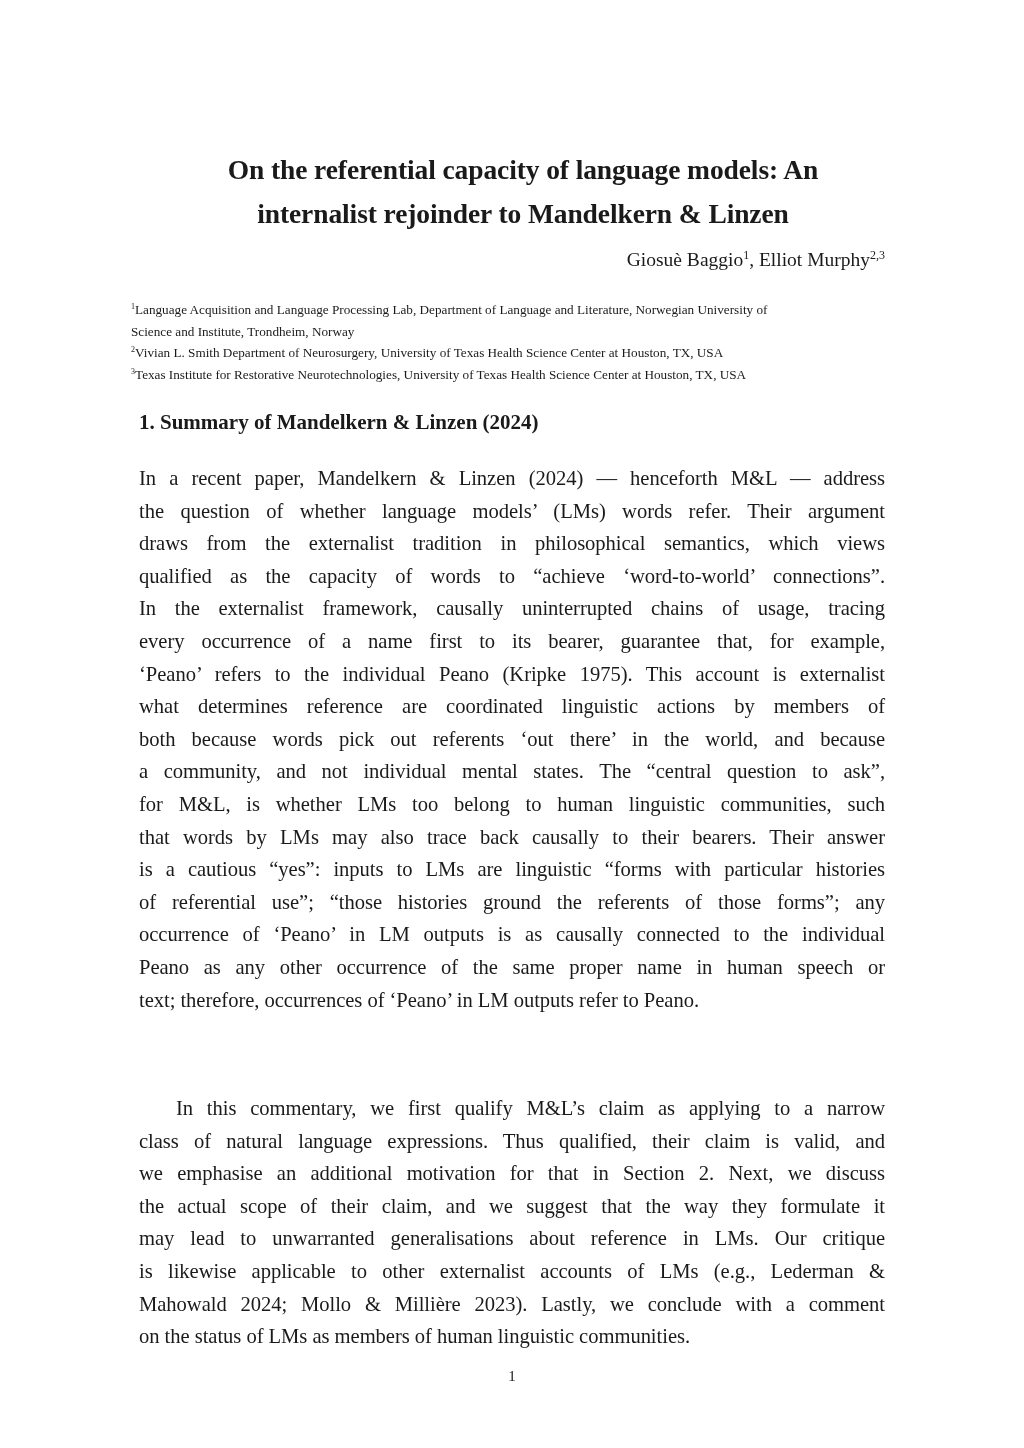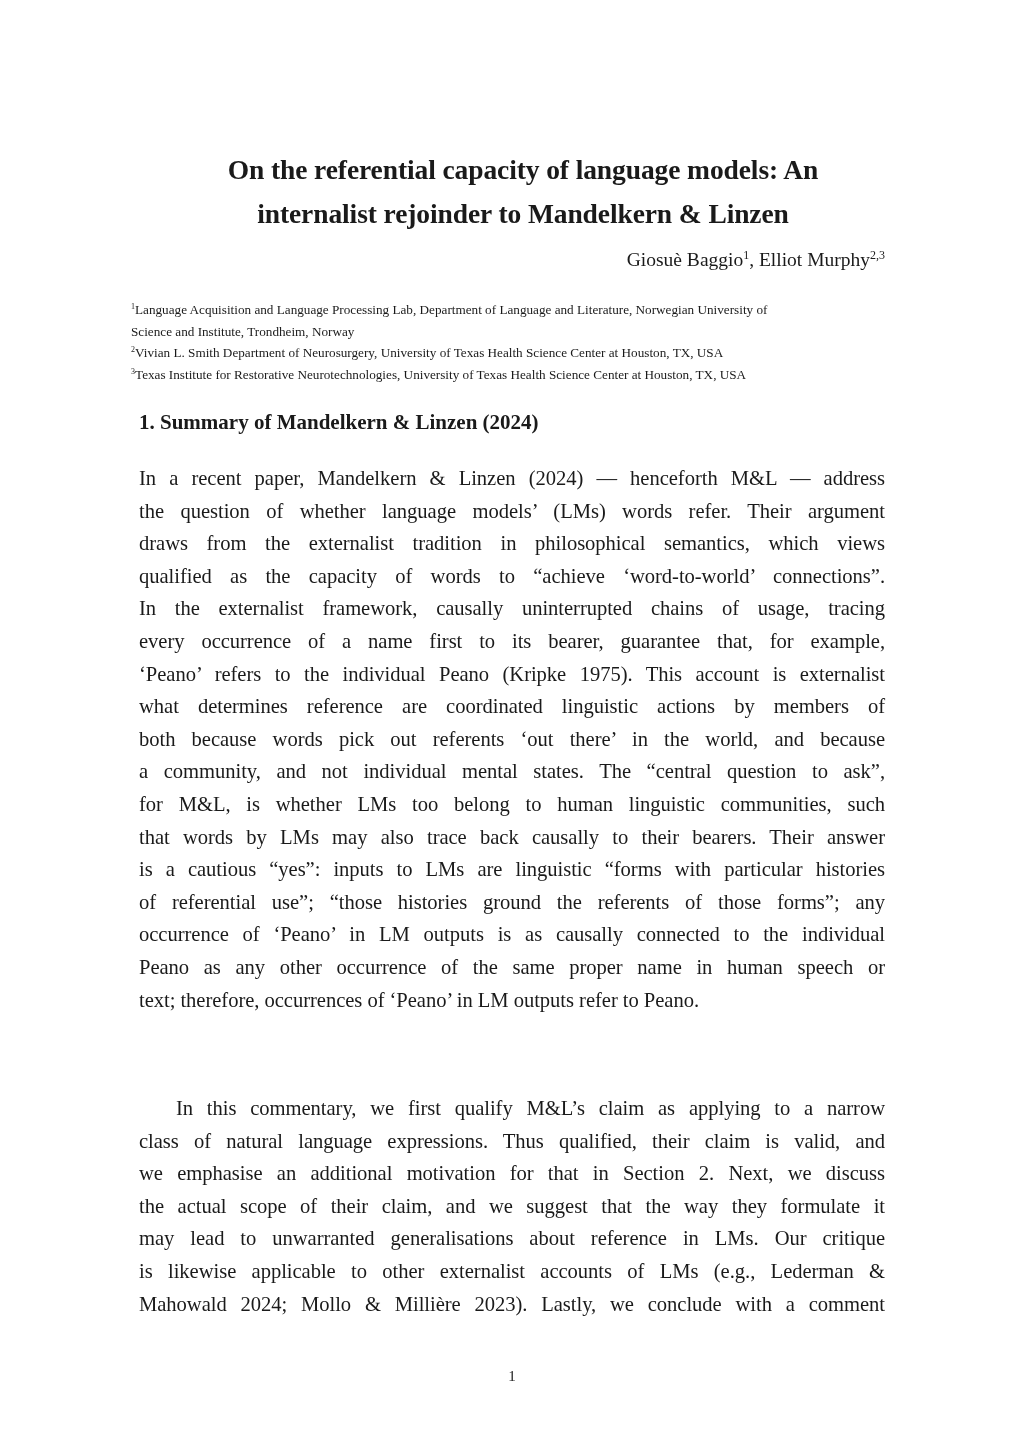--- a/index.html
+++ b/index.html
@@ -153,17 +153,18 @@
   </div>
 
   <div class="para p2">
     <span class="line indent">In this commentary, we first qualify M&amp;L’s claim as applying to a narrow</span>
     <span class="line">class of natural language expressions. Thus qualified, their claim is valid, and</span>
     <span class="line">we emphasise an additional motivation for that in Section 2. Next, we discuss</span>
     <span class="line">the actual scope of their claim, and we suggest that the way they formulate it</span>
     <span class="line">may lead to unwarranted generalisations about reference in LMs. Our critique</span>
     <span class="line">is likewise applicable to other externalist accounts of LMs (e.g., Lederman &amp;</span>
     <span class="line">Mahowald 2024; Mollo &amp; Millière 2023). Lastly, we conclude with a comment</span>
+    <span class="line last">on the status of LMs as members of human linguistic communities.</span>
   </div>
 
   <div class="page-number">1</div>
 
 </div>
 
 </body></html>

